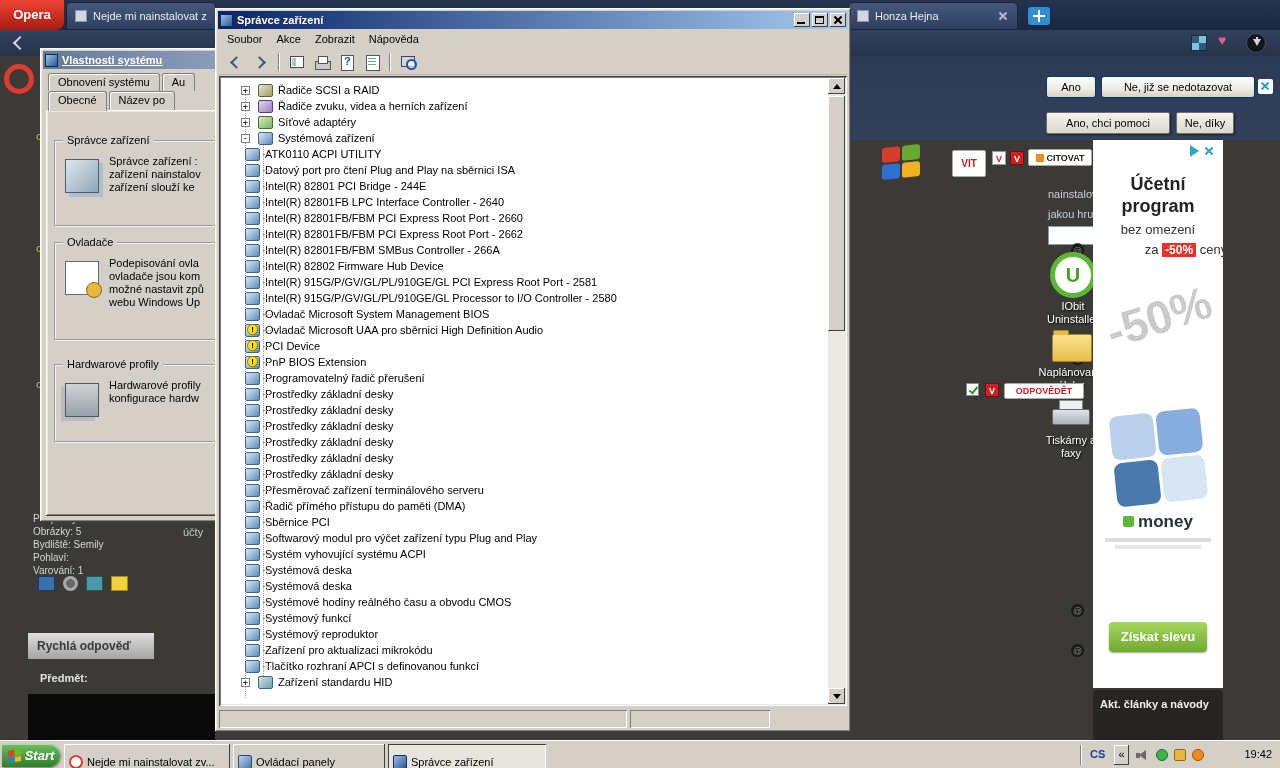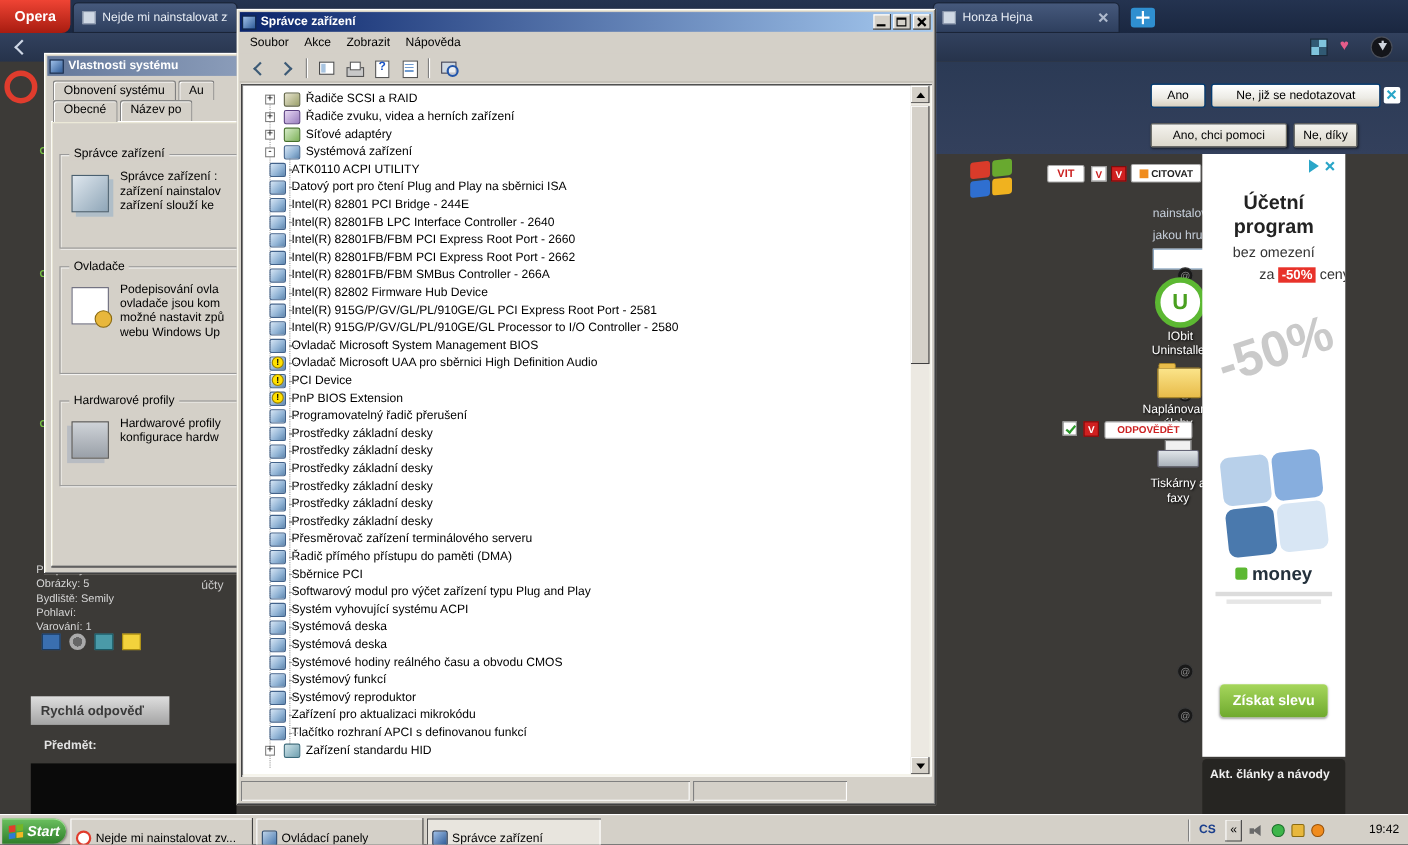--- a/index.html
+++ b/index.html
@@ -63,21 +63,21 @@
 .sarrow{position:absolute;left:0;width:17px;height:16px;position:absolute;}
 .sarrow.up{top:0;}
 .sarrow.down{bottom:0;}
 .tri-up{position:absolute;left:5px;top:6px;border-left:4px solid transparent;border-right:4px solid transparent;border-bottom:5px solid #000;}
 .tri-down{position:absolute;left:5px;top:6px;border-left:4px solid transparent;border-right:4px solid transparent;border-top:5px solid #000;}
 .sthumb{position:absolute;left:0;top:18px;width:17px;height:235px;}
 .statusbar{position:absolute;left:4px;right:4px;top:700px;height:21px;display:flex;gap:3px;padding-top:2px;}
 .spanel{height:18px;box-shadow:inset 1px 1px 0 #808080,inset -1px -1px 0 #fff;}
 
 #sysprops{left:40px;top:48px;width:322px;height:474px;z-index:10;}
-.tbar-inactive{background:linear-gradient(90deg,#65799b,#a9b9d2);}
+.tbar-inactive{background:linear-gradient(90deg,#65799b,#a9b9d2);text-decoration:underline;}
 .tabrow{position:absolute;display:flex;gap:2px;font-size:11px;}
 .tab{background:#d4d0c8;border:1px solid #808080;border-bottom:none;border-radius:3px 3px 0 0;padding:2px 9px;box-shadow:inset 1px 1px 0 #fff;}
 .tab.active{background:#d4d0c8;font-weight:normal;padding-bottom:4px;position:relative;z-index:3;}
 .tabpage{position:absolute;left:6px;top:62px;right:6px;bottom:6px;}
 .group{position:absolute;left:14px;width:290px;border:1px solid #9a9a9a;box-shadow:1px 1px 0 rgba(255,255,255,.75),inset 1px 1px 0 rgba(255,255,255,.75);}
 .gtitle{position:absolute;top:-7px;left:8px;background:#d4d0c8;padding:0 4px;font-size:11px;}
 .gicon{position:absolute;left:10px;top:18px;width:34px;height:34px;}
 .gicon-0{background:linear-gradient(135deg,#dfe7ee,#8fa6b8);border:1px solid #4a6070;box-shadow:4px 4px 0 #b0bec8;}
 .gicon-1{background:#fff;border:1px solid #667;}
 .gicon-1::after{content:"";position:absolute;right:-4px;bottom:-4px;width:14px;height:14px;background:#e8b73c;border-radius:50%;border:1px solid #8a6a10;}
@@ -212,21 +212,21 @@
   <button class="xpbtn" style="left:1101px;top:76px;width:154px;">Ne, již se nedotazovat</button>
   <button class="tanbtn" style="left:1046px;top:112px;width:124px;">Ano, chci pomoci</button>
   <button class="tanbtn" style="left:1176px;top:112px;width:58px;">Ne, díky</button>
 
   <div class="abs" style="left:882px;top:146px;width:38px;height:32px;display:grid;grid-template-columns:1fr 1fr;grid-template-rows:1fr 1fr;gap:2px;transform:skewY(-6deg);">
     <i style="background:#d93b2a;border-radius:3px;"></i>
     <i style="background:#68a92f;border-radius:3px;"></i>
     <i style="background:#2f6fd0;border-radius:3px;"></i>
     <i style="background:#f0b21f;border-radius:3px;"></i>
   </div>
-  <div class="whitechip" style="left:952px;top:150px;width:34px;height:16px;color:#c22;font-size:10px;font-weight:bold;">
+  <div class="whitechip" style="left:952px;top:150px;width:34px;height:27px;color:#c22;font-size:10px;font-weight:bold;">
       <span>VIT</span>
     </div>
   <span class="vflag outline" style="left:992px;top:151px;">V</span>
   <span class="vflag solid" style="left:1010px;top:151px;">V</span>
   <div class="whitechip" style="left:1028px;top:149px;width:64px;height:17px;font-size:9px;font-weight:bold;color:#222;">
     <span style="width:8px;height:8px;background:#f08c1e;display:inline-block;"></span>
     <span>CITOVAT</span>
   </div>
 
   <span class="abs t11" style="left:1048px;top:188px;color:#c7d0dc;">nainstaloval ale nový mi</span>

